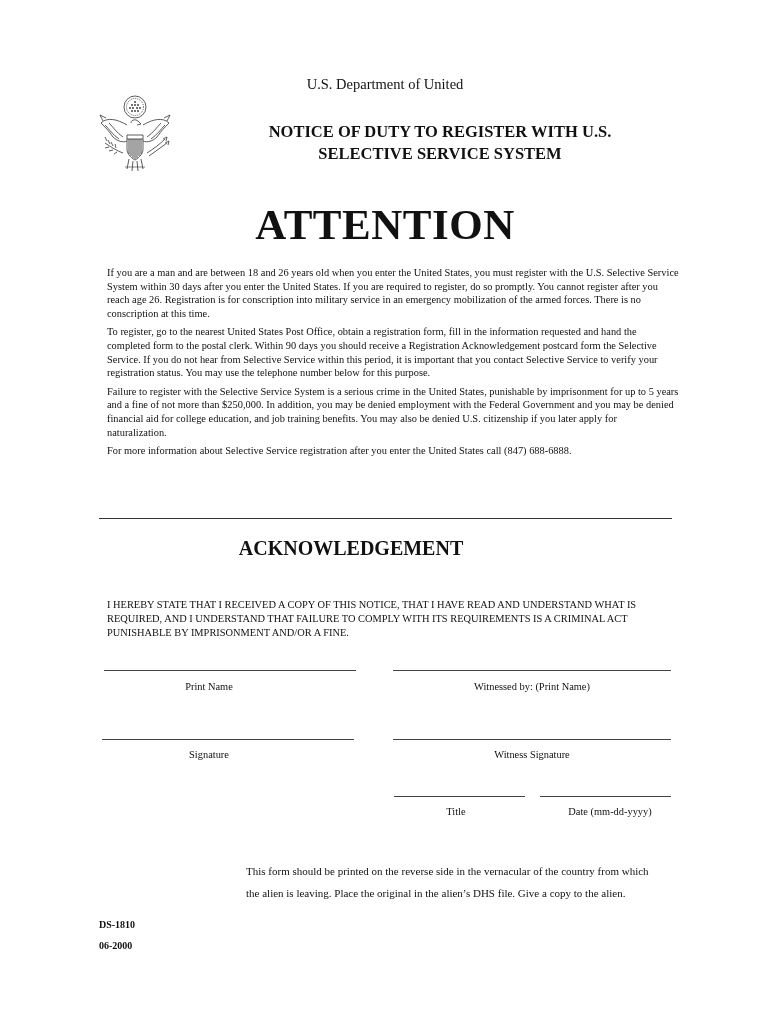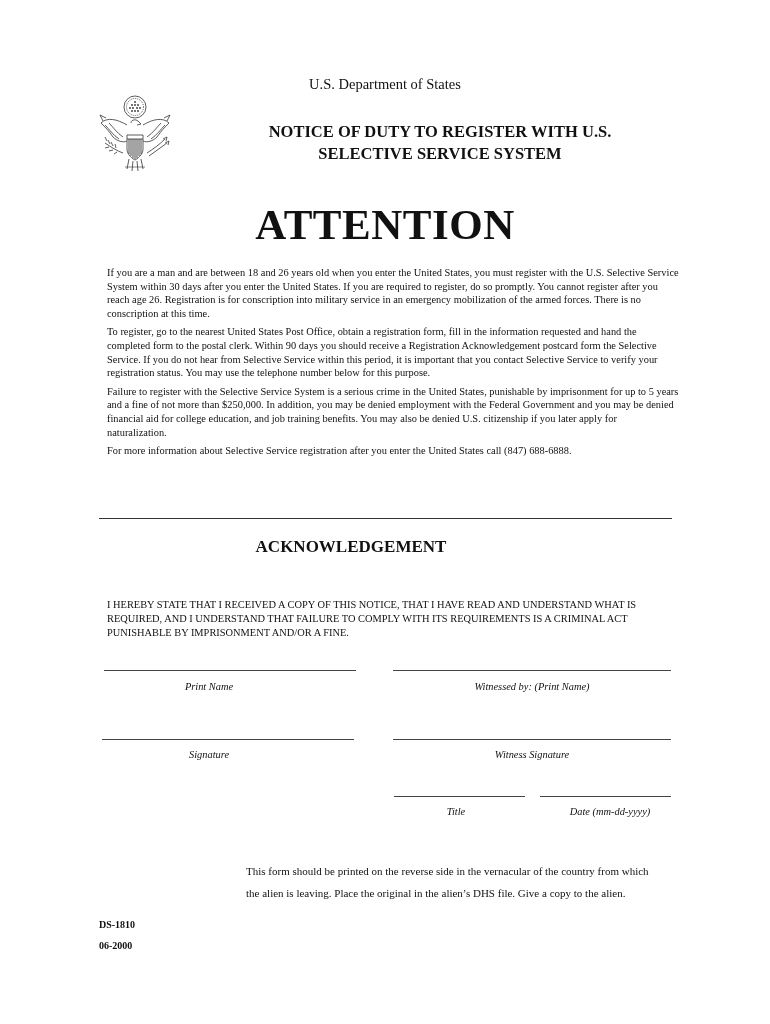--- a/index.html
+++ b/index.html
@@ -50,54 +50,53 @@
     }
     .divider {
       left: 99px; width: 573px; top: 518px;
       border-top: 1px solid #333;
       height: 0;
     }
     .ack-title {
       left: 0; width: 702px; top: 537px;
       text-align: center;
       font-weight: bold;
-      font-size: 17px;
+      font-size: 20px;
     }
     .ack-statement {
       left: 99px; width: 585px; top: 598px;
       font-size: 10.4px;
       line-height: 14px;
       margin-left: 8px;
     }
     .sig-line {
       border-top: 1px solid #444;
       height: 0;
     }
     .sig-label {
-      font-style: italic;
       font-size: 10.4px;
       text-align: center;
     }
     .footer-note {
       left: 229px; width: 420px; top: 860px;
       font-size: 11px;
       line-height: 22px;
       margin-left: 17px;
     }
     .form-id {
       left: 99px; top: 914px;
       font-weight: bold;
       font-size: 10px;
       line-height: 21px;
     }
   </style>
 </head>
 <body>
 
-<div class="abs dept">U.S. Department of States</div>
+<div class="abs dept">U.S. Department of United</div>
 
 <div class="abs seal">
   <svg width="76" height="82" viewBox="0 0 76 82" fill="none" stroke="#333" stroke-width="0.8">
 
     <circle cx="38" cy="14" r="11"></circle>
     <circle cx="38" cy="14" r="8.5" stroke-dasharray="1 1"></circle>
     <g fill="#333" stroke="none">
       <circle cx="38" cy="9" r="0.9"></circle>
       <circle cx="35" cy="12" r="0.9"></circle>
         <circle cx="38" cy="12" r="0.9"></circle>

